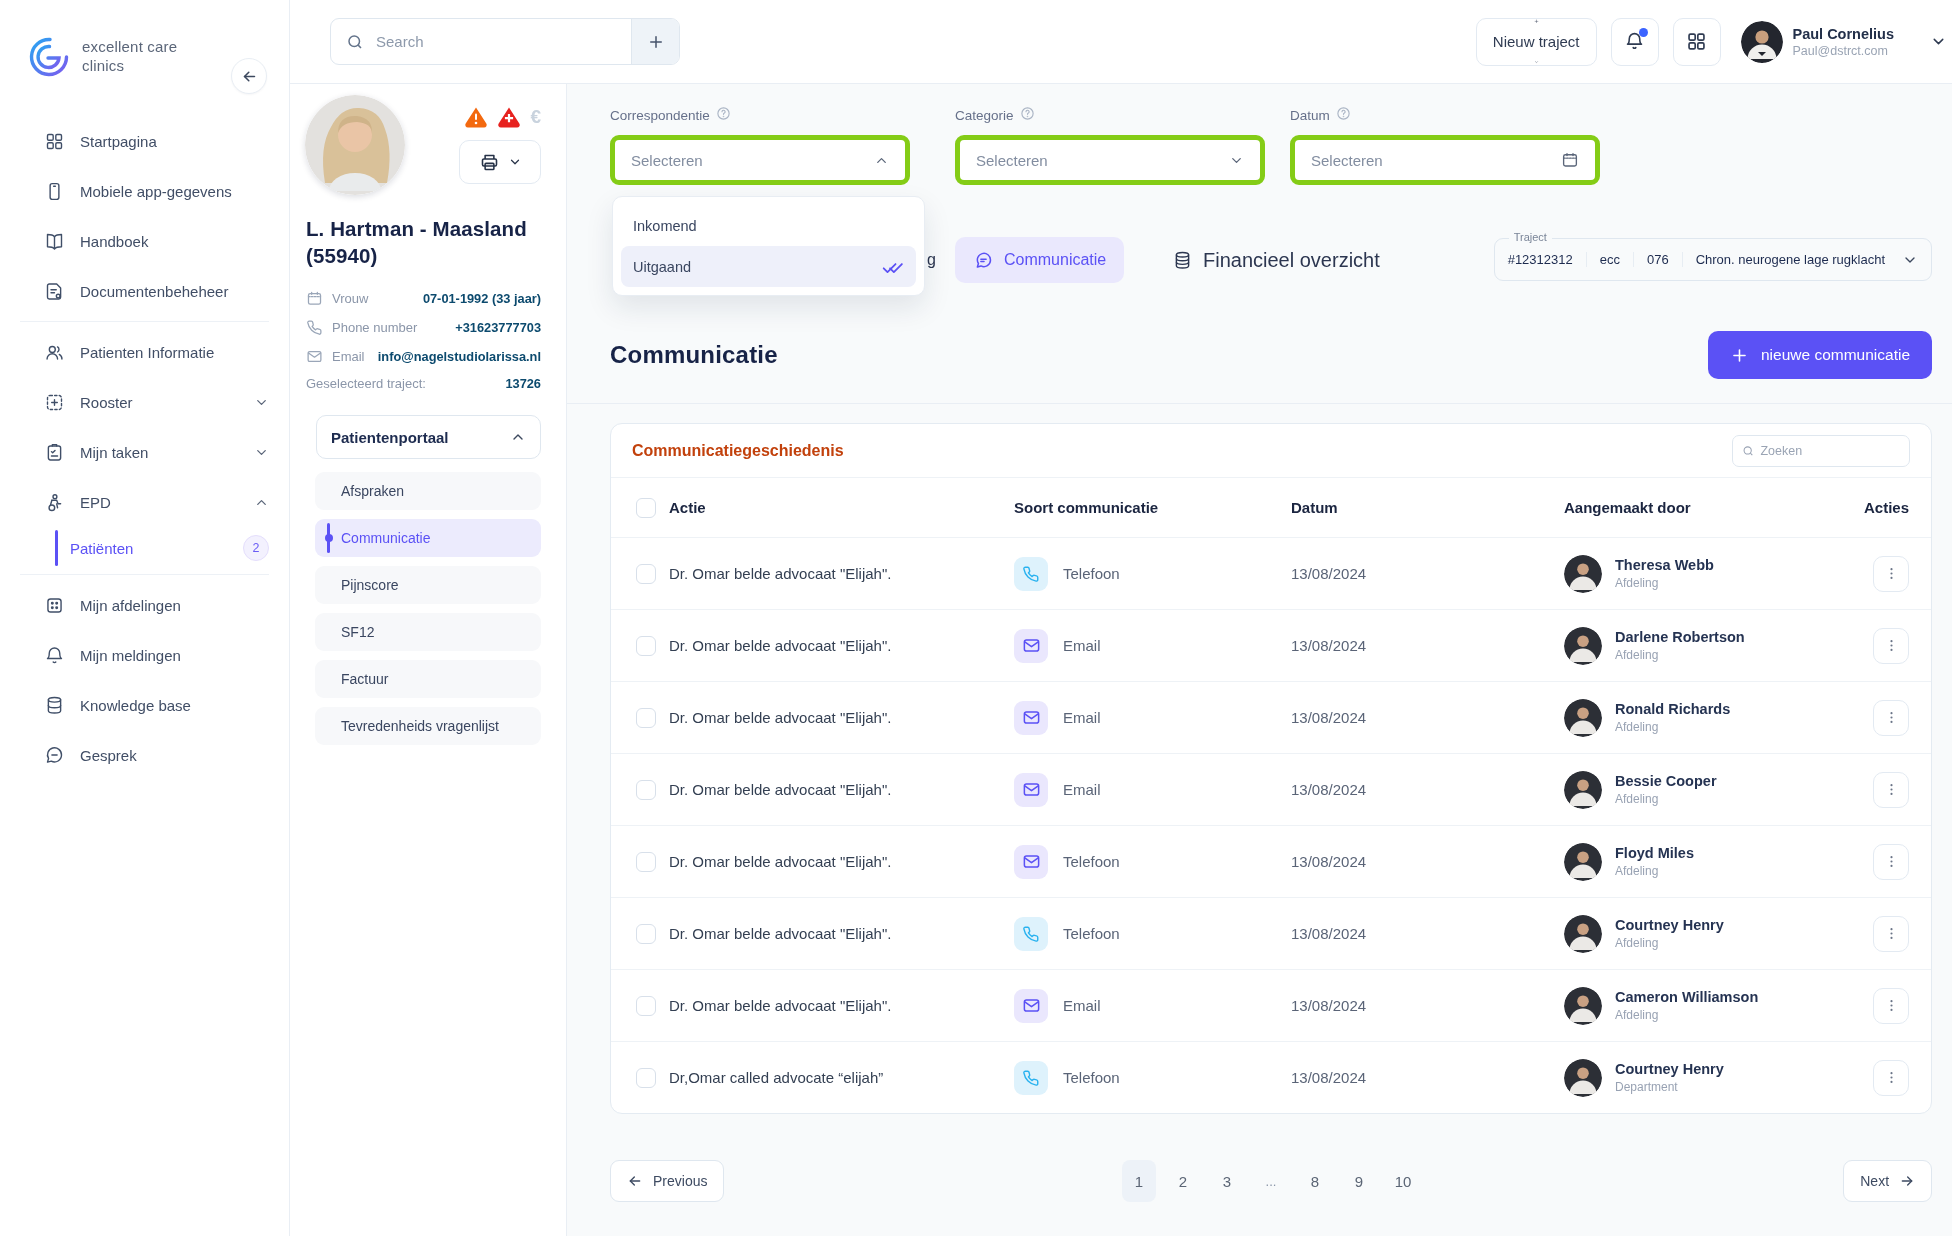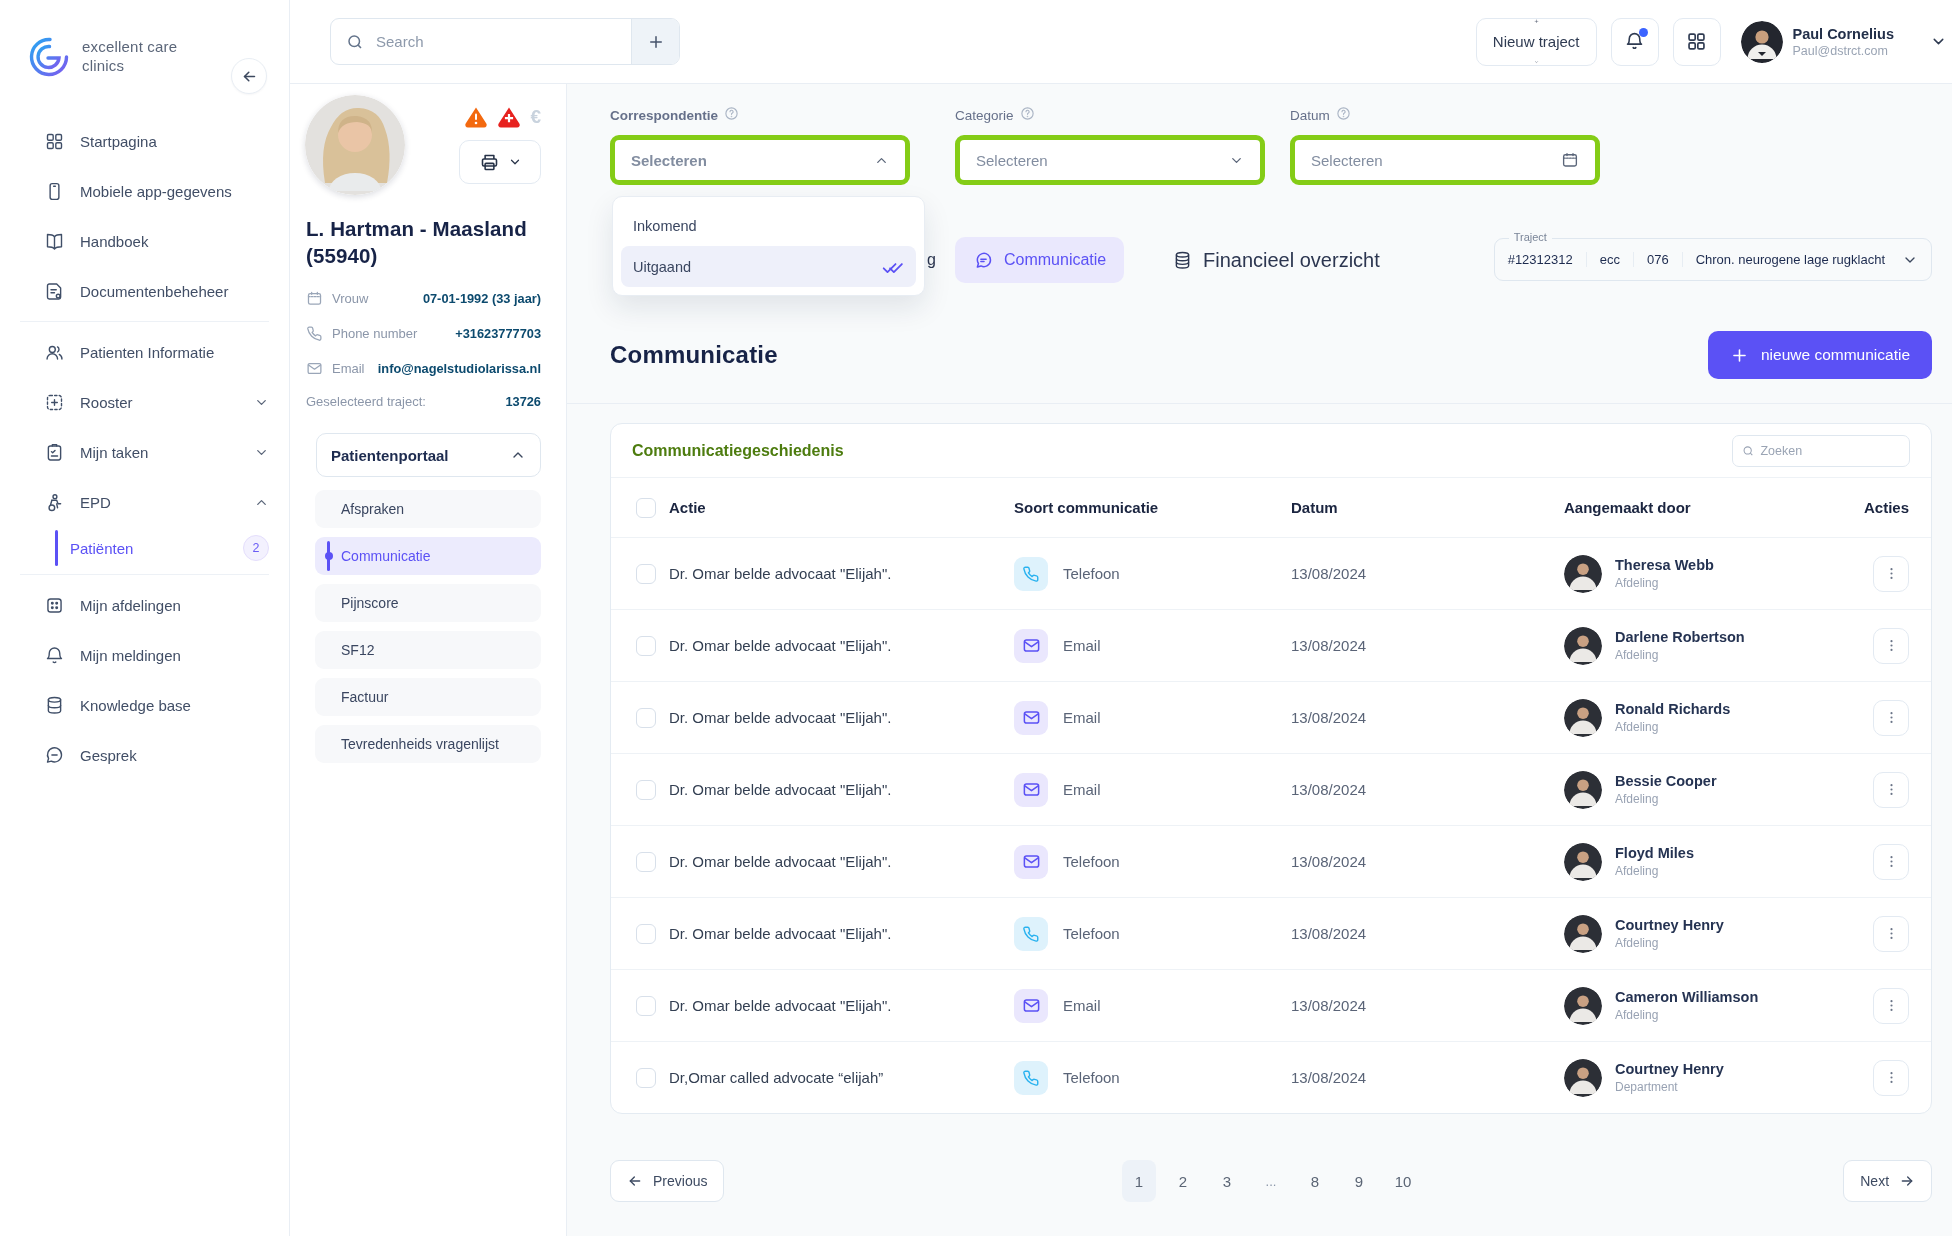--- a/index.html
+++ b/index.html
@@ -43,21 +43,21 @@
 
   .content-row { flex:1; display:flex; min-height:0; }
 
   
   .patient-panel { width:277px; min-width:277px; background:#fff; border-right:1px solid #e9eef4; position:relative; padding:0 25px 0 16px; }
   .p-avatar { position:absolute; left:15px; top:11px; width:100px; height:100px; border-radius:50%; overflow:hidden; box-shadow:0 2px 6px rgba(20,30,60,.15); }
   .alert-row { position:absolute; right:25px; top:22px; display:flex; align-items:center; gap:9px; }
   .euro-sym { font-size:19px; color:#c9d3de; font-weight:700; }
   .print-btn { position:absolute; right:25px; top:56px; width:82px; height:44px; border:1px solid #e3eaf2; border-radius:10px; background:#fff; display:flex; align-items:center; justify-content:center; gap:8px; color:#263247; cursor:pointer; }
   .p-name { margin-top:131px; font-size:20.5px; font-weight:700; color:#172347; line-height:1.32; letter-spacing:.1px; }
-  .p-details { margin-top:20px; display:flex; flex-direction:column; gap:17px; }
+  .p-details { margin-top:20px; display:flex; flex-direction:column; gap:11px; }
   .p-det-row { display:flex; align-items:center; font-size:13px; }
   .p-det-row .dicon { width:18px; height:18px; margin-right:8px; color:#9aa6b8; display:flex; align-items:center; }
   .p-det-row .dlabel { color:#8b96a9; }
   .p-det-row .dvalue { margin-left:auto; color:#0c4a6e; font-weight:700; font-size:12.8px; }
   .portal-box { margin:24px 0 0 10px; height:44px; border:1px solid #dfe7ef; border-radius:10px; background:#fff; display:flex; align-items:center; padding:0 14px; cursor:pointer; }
   .portal-box .ptitle { font-size:15px; font-weight:700; color:#1d2b4f; }
   .portal-box .chev { margin-left:auto; color:#3c485e; display:flex; }
   .portal-list { margin:13px 0 0 9px; display:flex; flex-direction:column; gap:9px; }
   .portal-item { height:38px; border-radius:9px; background:#f7f8fa; display:flex; align-items:center; padding-left:26px; font-size:14px; color:#3a4660; cursor:pointer; position:relative; }
   .portal-item.active { background:#ecebfd; color:#5b51f5; }
@@ -65,21 +65,21 @@
   .portal-item.active .pdot { position:absolute; left:9.5px; top:50%; margin-top:-4px; width:8px; height:8px; border-radius:50%; background:#5b51f5; }
 
   
   .main { flex:1; background:#f8fafb; position:relative; padding:22px 42px 0 43px; min-width:0; }
   .filters { display:flex; }
   .fgroup { display:flex; flex-direction:column; }
   .fgroup .flabel { display:flex; align-items:center; gap:6px; font-size:13.5px; color:#66708a; height:18px; }
   .fcontrol { margin-top:11px; height:50px; background:#fff; border:5px solid #84cc16; border-radius:9px; display:flex; align-items:center; padding:0 16px; cursor:pointer; }
   .fcontrol .fplaceholder { font-size:15px; color:#828da0; }
   .fcontrol .fend { margin-left:auto; color:#5a6579; display:flex; }
-  .fg-1 { width:300px;font-weight:bold; } .fg-2 { width:310px; margin-left:45px; } .fg-3 { width:310px; margin-left:25px; }
+  .fg-1 { width:300px; } .fg-2 { width:310px; margin-left:45px; } .fg-3 { width:310px; margin-left:25px; }
 
   .dropdown { position:absolute; left:45px; top:112px; width:313px; background:#fff; border:1px solid #e8edf3; border-radius:10px; box-shadow:0 12px 28px rgba(23,35,71,.10); padding:8px; z-index:40; }
   .dd-item { height:41px; border-radius:8px; display:flex; align-items:center; padding:0 12px; font-size:14.5px; color:#3a4660; cursor:pointer; }
   .dd-item.selected { background:#eef0fa; }
   .dd-item .ddcheck { margin-left:auto; display:flex; }
 
   .tabs-row { margin-top:50px; height:50px; display:flex; align-items:center; position:relative; }
   .clipped-tab { position:absolute; left:317px; font-size:16px; color:#2c3650; }
   .tab-active { position:absolute; left:345px; height:46px; background:#eae8fd; border-radius:10px; display:flex; align-items:center; gap:10px; padding:0 18px; color:#5b51f5; font-size:16px; font-weight:500; cursor:pointer; }
   .tab-plain { position:absolute; left:562px; display:flex; align-items:center; gap:10px; color:#2c3650; font-size:20px; cursor:pointer; }
@@ -90,21 +90,21 @@
   .tchev { padding:0 13px 0 4px; color:#3c485e; display:flex; }
 
   .title-row { margin-top:46px; display:flex; align-items:center; }
   .page-title { font-size:24px; font-weight:700; color:#172347; letter-spacing:.2px; }
   .btn-primary { margin-left:auto; height:48px; background:#5b51f5; border:none; border-radius:10px; color:#fff; font-size:15.5px; display:flex; align-items:center; gap:12px; padding:0 22px; cursor:pointer; font-family:inherit; }
 
   .section-divider { margin:24px -42px 0 -43px; border-top:1px solid #e9eef4; }
 
   .card { margin-top:19px; background:#fff; border:1px solid #e4ebf2; border-radius:12px; overflow:hidden; }
   .card-head { height:53px; display:flex; align-items:center; padding:0 21px; }
-  .card-title { font-size:16px; font-weight:700; color:#4d7c0f; }
+  .card-title { font-size:16px; font-weight:700; color:#c2410c; }
   .mini-search { margin-left:auto; width:178px; height:32px; border:1px solid #dfe7ef; border-radius:7px; background:#fff; display:flex; align-items:center; padding:0 9px; gap:6px; color:#98a2b3; }
   .mini-search input { border:0; outline:0; width:100%; font-size:12.5px; color:#44506a; background:transparent; font-family:inherit; }
   .mini-search input::placeholder { color:#9aa4b4; }
 
   .tgrid { display:grid; grid-template-columns:33px 345px 277px 273px 300px 1fr; align-items:center; padding:0 22px 0 25px; }
   .thead { height:60px; border-top:1px solid #eef2f6; font-size:15px; font-weight:700; color:#1b2540; }
   .thead .th-right { text-align:right; }
   .trow { height:72px; border-top:1px solid #eef2f6; }
   .checkbox { width:20px; height:20px; border:1.5px solid #d8e0ea; border-radius:6px; background:#fff; cursor:pointer; }
   .action-text { font-size:15px; color:#333f52; padding-right:18px; white-space:nowrap; overflow:hidden; }

